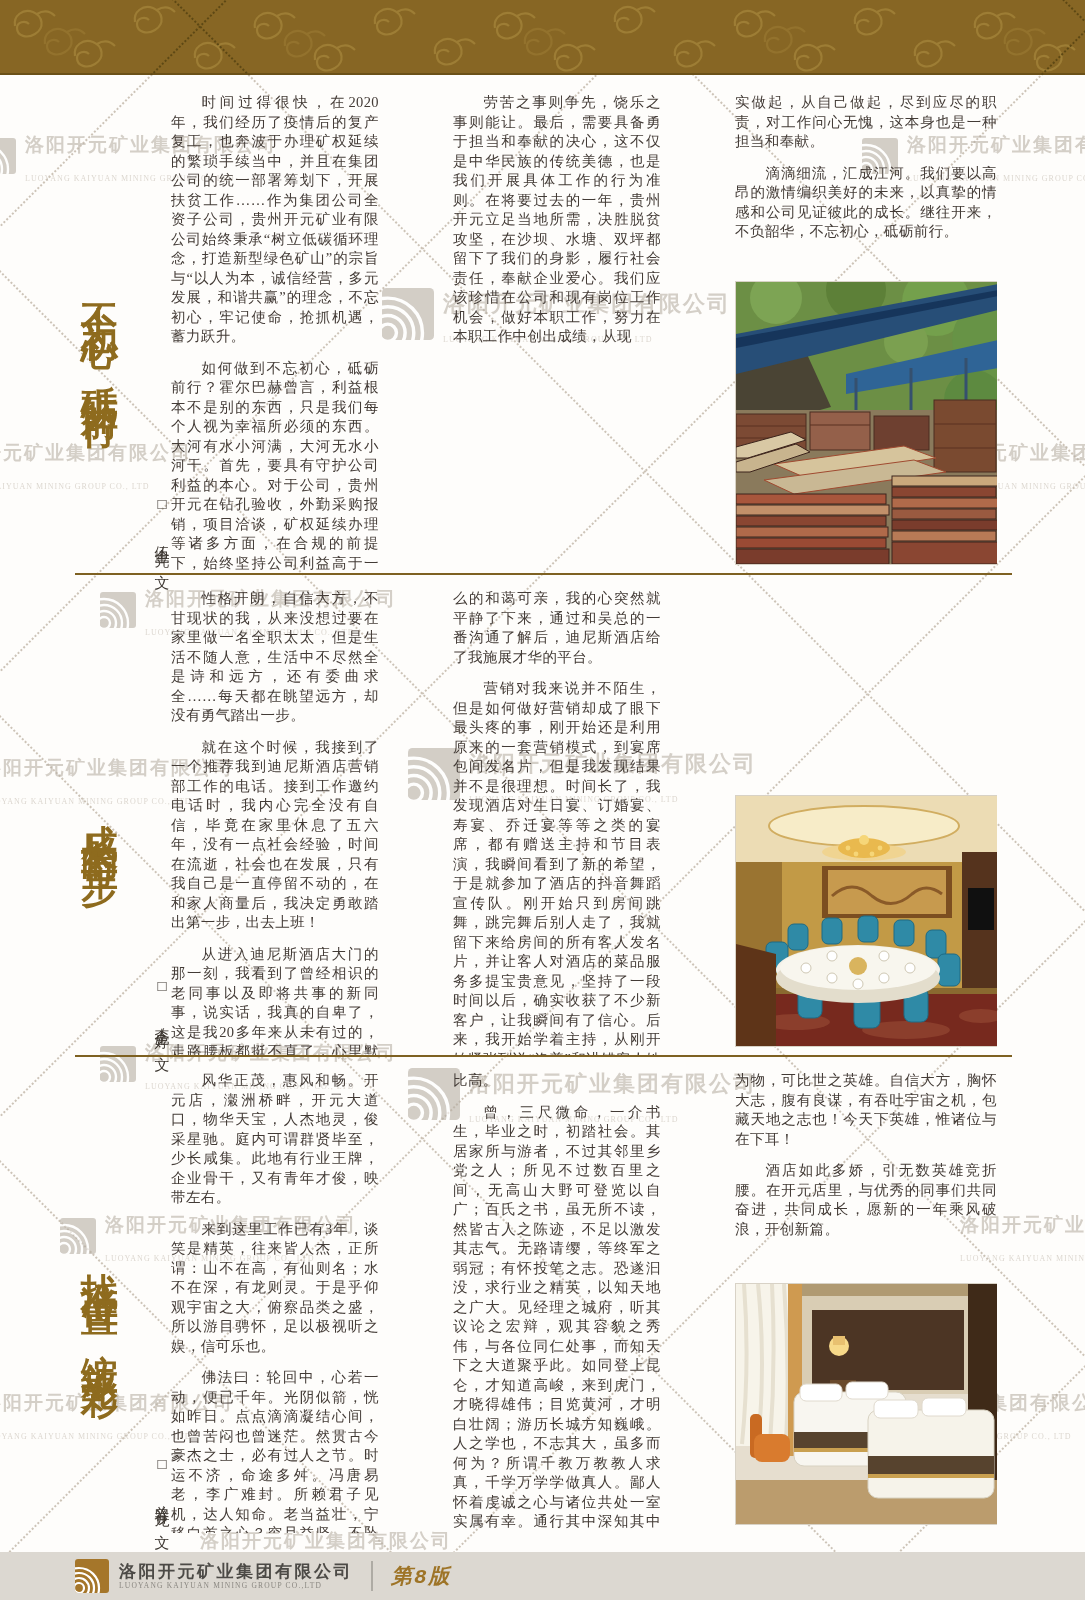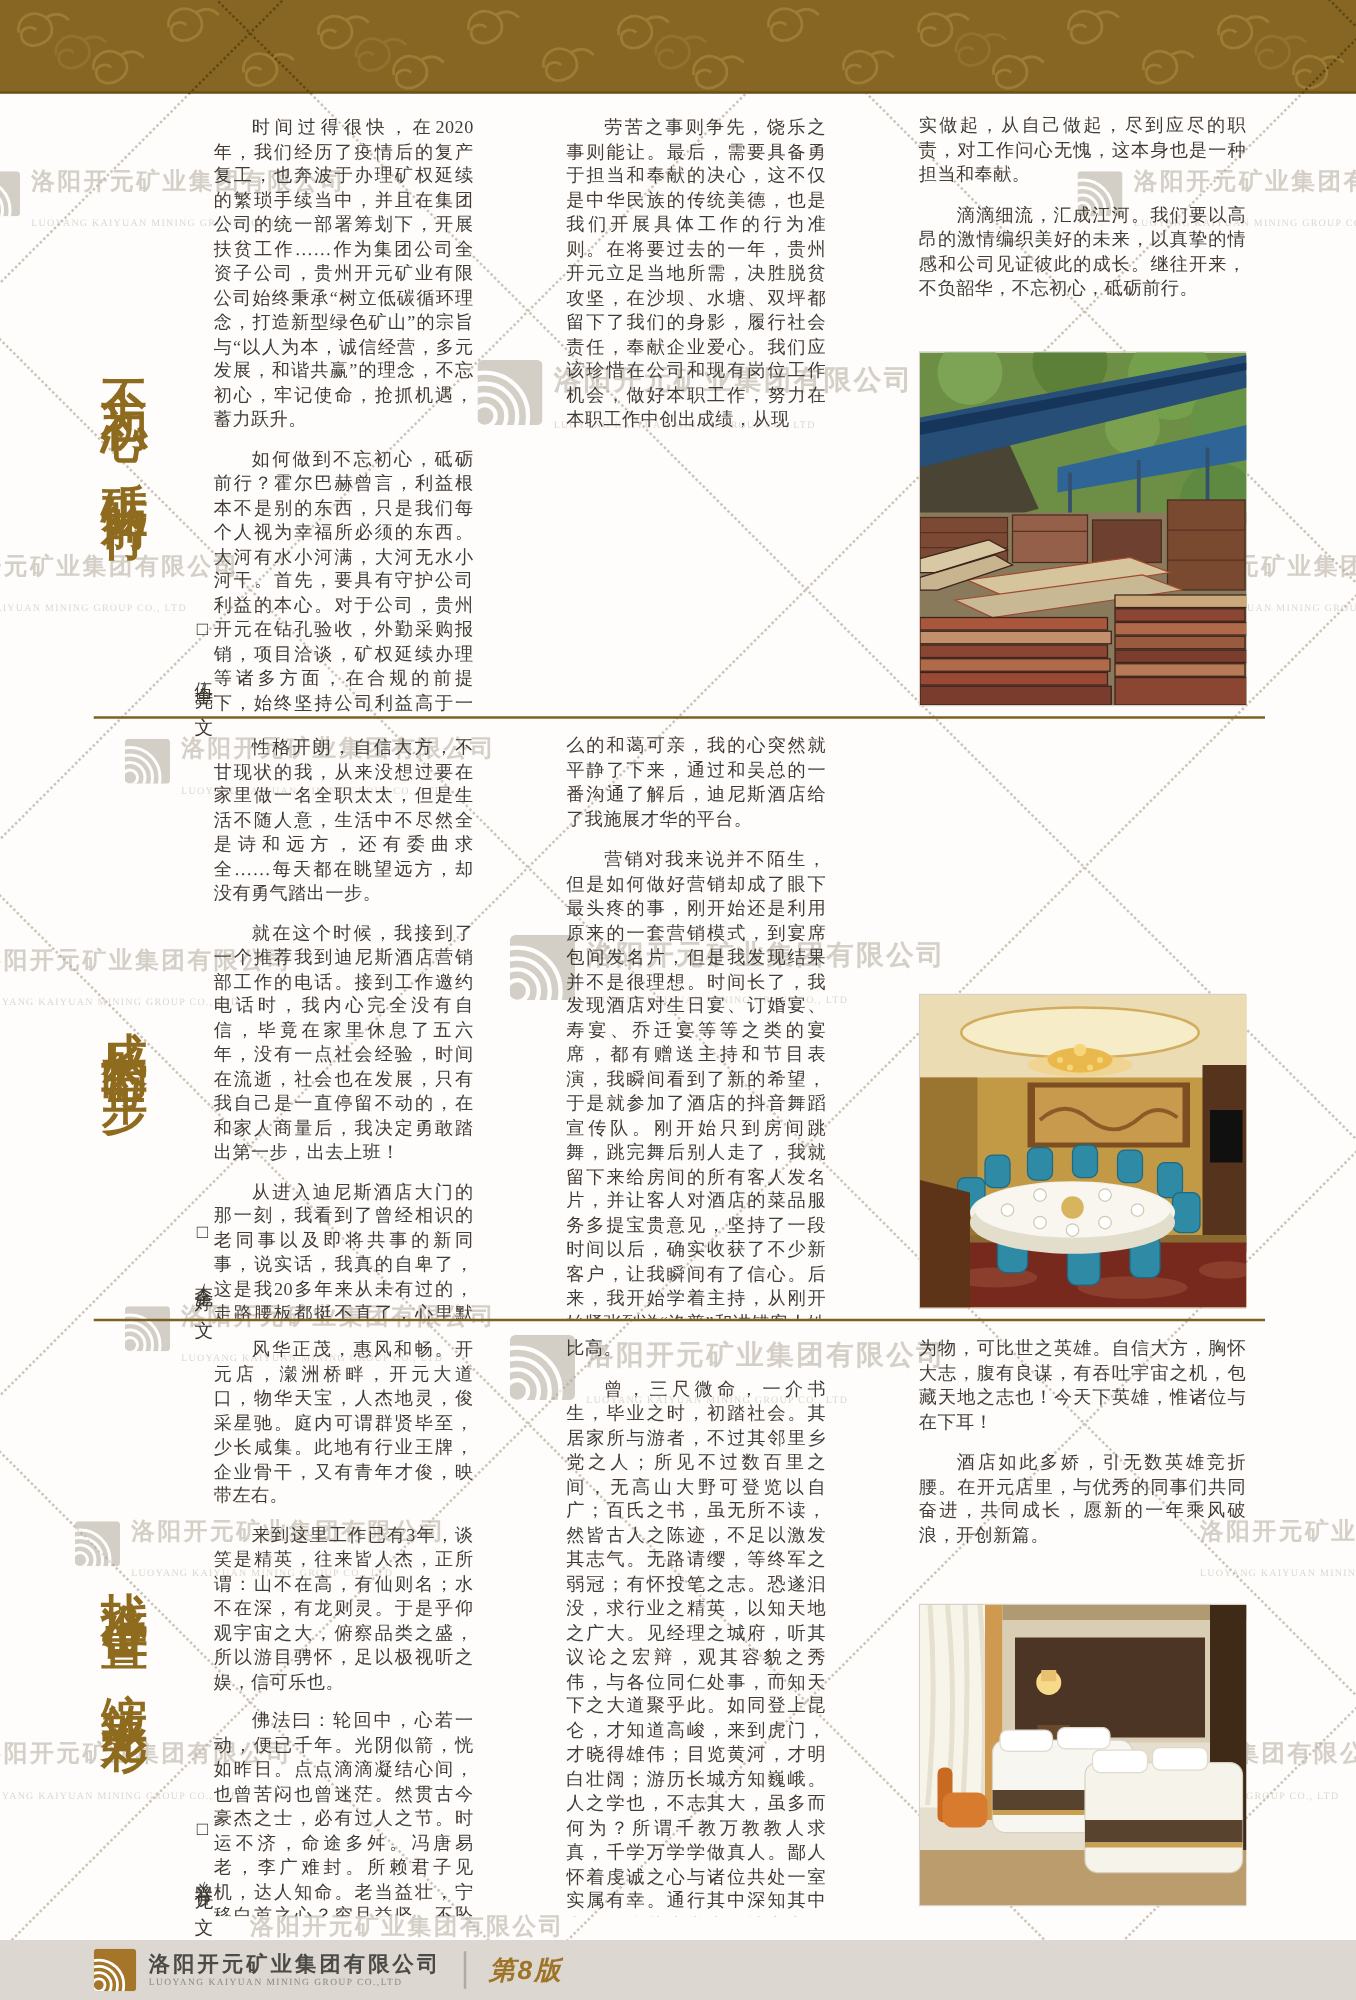--- a/index.html
+++ b/index.html
@@ -26,32 +26,32 @@
   .vtitle{position:absolute;left:0;top:50%;transform:translateY(-50%);margin:0;
           writing-mode:vertical-rl;text-orientation:upright;
           font-family:"DejaVu Serif",serif;font-size:37px;font-weight:700;color:#8e6b1e;letter-spacing:9px;}
   .vauthor{position:absolute;right:0;bottom:8px;writing-mode:vertical-rl;text-orientation:upright;
            font-size:15px;color:#3c3630;letter-spacing:3px;}
   .cols{flex:1;display:flex;gap:74px;height:100%;}
   .col{width:208px;flex:0 0 208px;overflow:hidden;height:100%;}
   .col.c3{width:262px;flex:0 0 262px;display:flex;flex-direction:column;}
   .para{margin:0 0 12px;font-size:14.5px;line-height:19.5px;color:#433b36;
         text-align:justify;text-indent:2.1em;letter-spacing:.4px;}
-  .para.noindent{text-indent:0;font-family:Liberation Mono, monospace;}
+  .para.noindent{text-indent:0;}
   .photo{margin:6px 0 8px;margin-top:auto;line-height:0;}
   .photo svg{border:1px solid #d8d2c6;}
   
   .footer{position:absolute;left:0;top:1552px;width:1085px;height:48px;background:#dcd8d1;
           display:flex;align-items:center;padding-left:75px;box-sizing:border-box;z-index:5;}
   .f-logo{flex:0 0 auto;line-height:0;}
   .f-text{margin-left:10px;}
   .f-cn{font-size:17px;font-weight:bold;color:#4c4a46;letter-spacing:2.5px;line-height:19px;}
   .f-en{font-size:7.5px;color:#8a8781;letter-spacing:1.2px;line-height:9px;}
   .f-div{width:2px;height:30px;background:#aeaba4;margin:0 18px;}
-  .f-page{font-family:Liberation Sans, sans-serif;font-style:italic;font-weight:bold;
+  .f-page{font-family:Liberation Mono, monospace;font-style:italic;font-weight:bold;
           font-size:21px;color:#9e7427;letter-spacing:2px;}
 </style>
 </head>
 <body>
 
 <div class="page">
 
   <div class="dl a" style="top:-375px"></div>
   <div class="dl a" style="top:-820px"></div>
   <div class="dl a" style="top:-1265px"></div>

